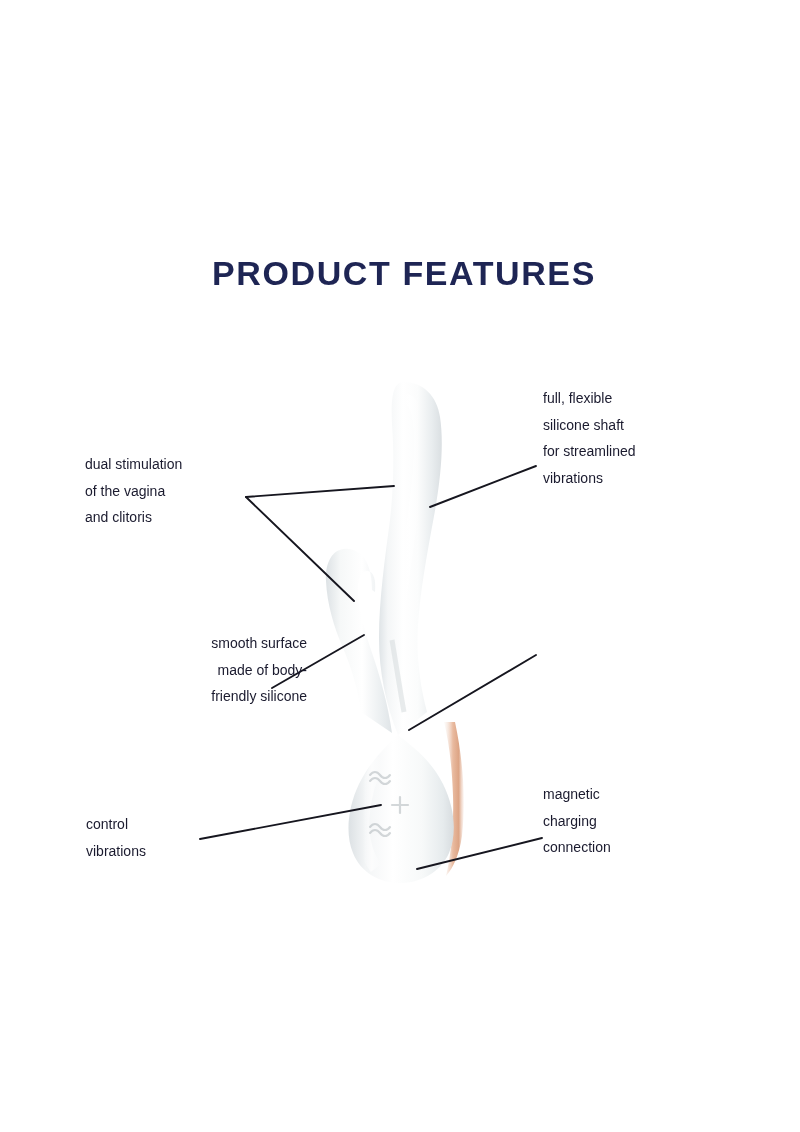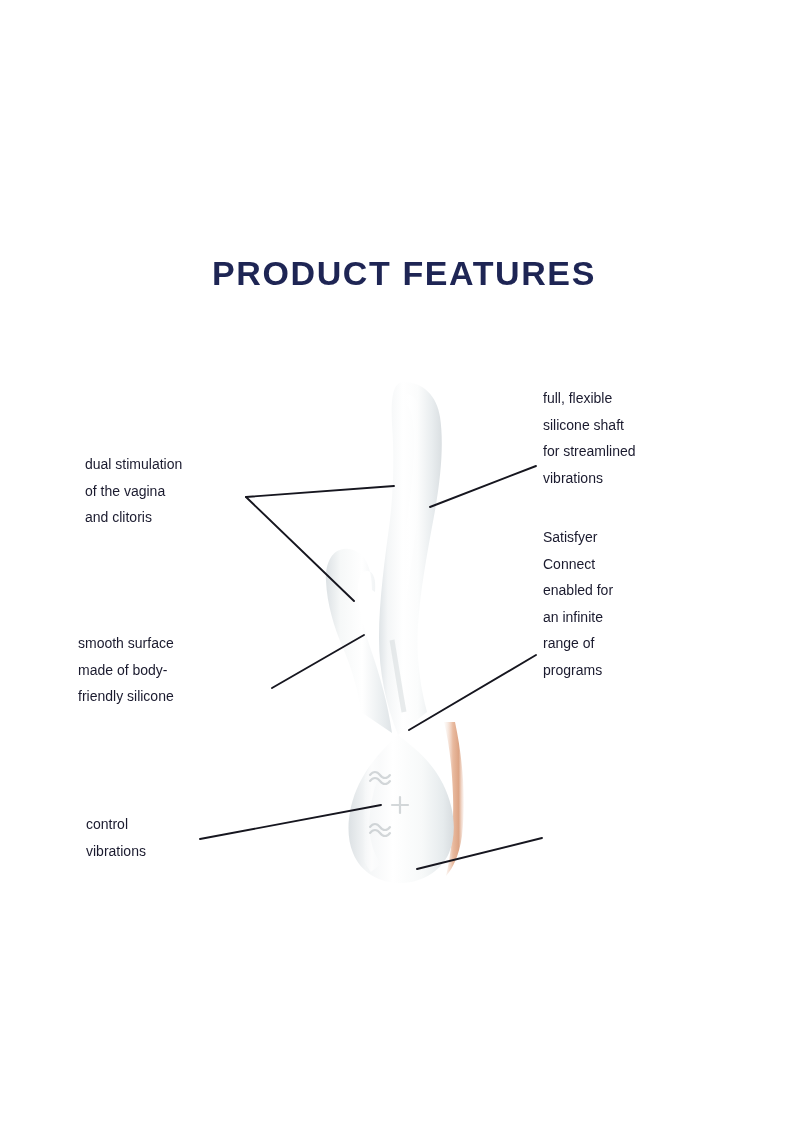--- a/index.html
+++ b/index.html
@@ -39,21 +39,21 @@
     font-size: 14px;
     line-height: 26.5px;
     color: #1a1a2e;
     font-weight: 400;
     white-space: pre-line;
   }
   .label.left  { text-align: left; }
   .label.right { text-align: left; }
 
   #label-dual-stimulation { left: 85px;  top: 451px; width: 215px; }
-  #label-smooth-surface   { left: 78px;  top: 630px; width: 215px; }
+  #label-smooth-surface   { left: 92px;  top: 630px; width: 215px; text-align: right; }
   #label-control          { left: 86px;  top: 811px; width: 190px; }
   #label-full-flexible    { left: 543px; top: 385px; width: 185px; }
   #label-satisfyer        { left: 543px; top: 524px; width: 175px; }
   #label-magnetic         { left: 543px; top: 781px; width: 185px; }
 
   
   #art-layer, #lines-layer {
     position: absolute;
     left: 0;
     top: 0;
@@ -194,21 +194,18 @@
 friendly silicone</div>
 
   <div class="label left" id="label-control">control
 vibrations</div>
 
   <div class="label right" id="label-full-flexible">full, flexible
 silicone shaft
 for streamlined
 vibrations</div>
 
-  <div class="label right" id="label-satisfyer">Satisfyer
-Connect
-enabled for
-an infinite
-range of
-programs</div>
-
+
+  <div class="label right" id="label-magnetic">magnetic
+charging
+connection</div>
 
 </div>
 
 </body></html>

